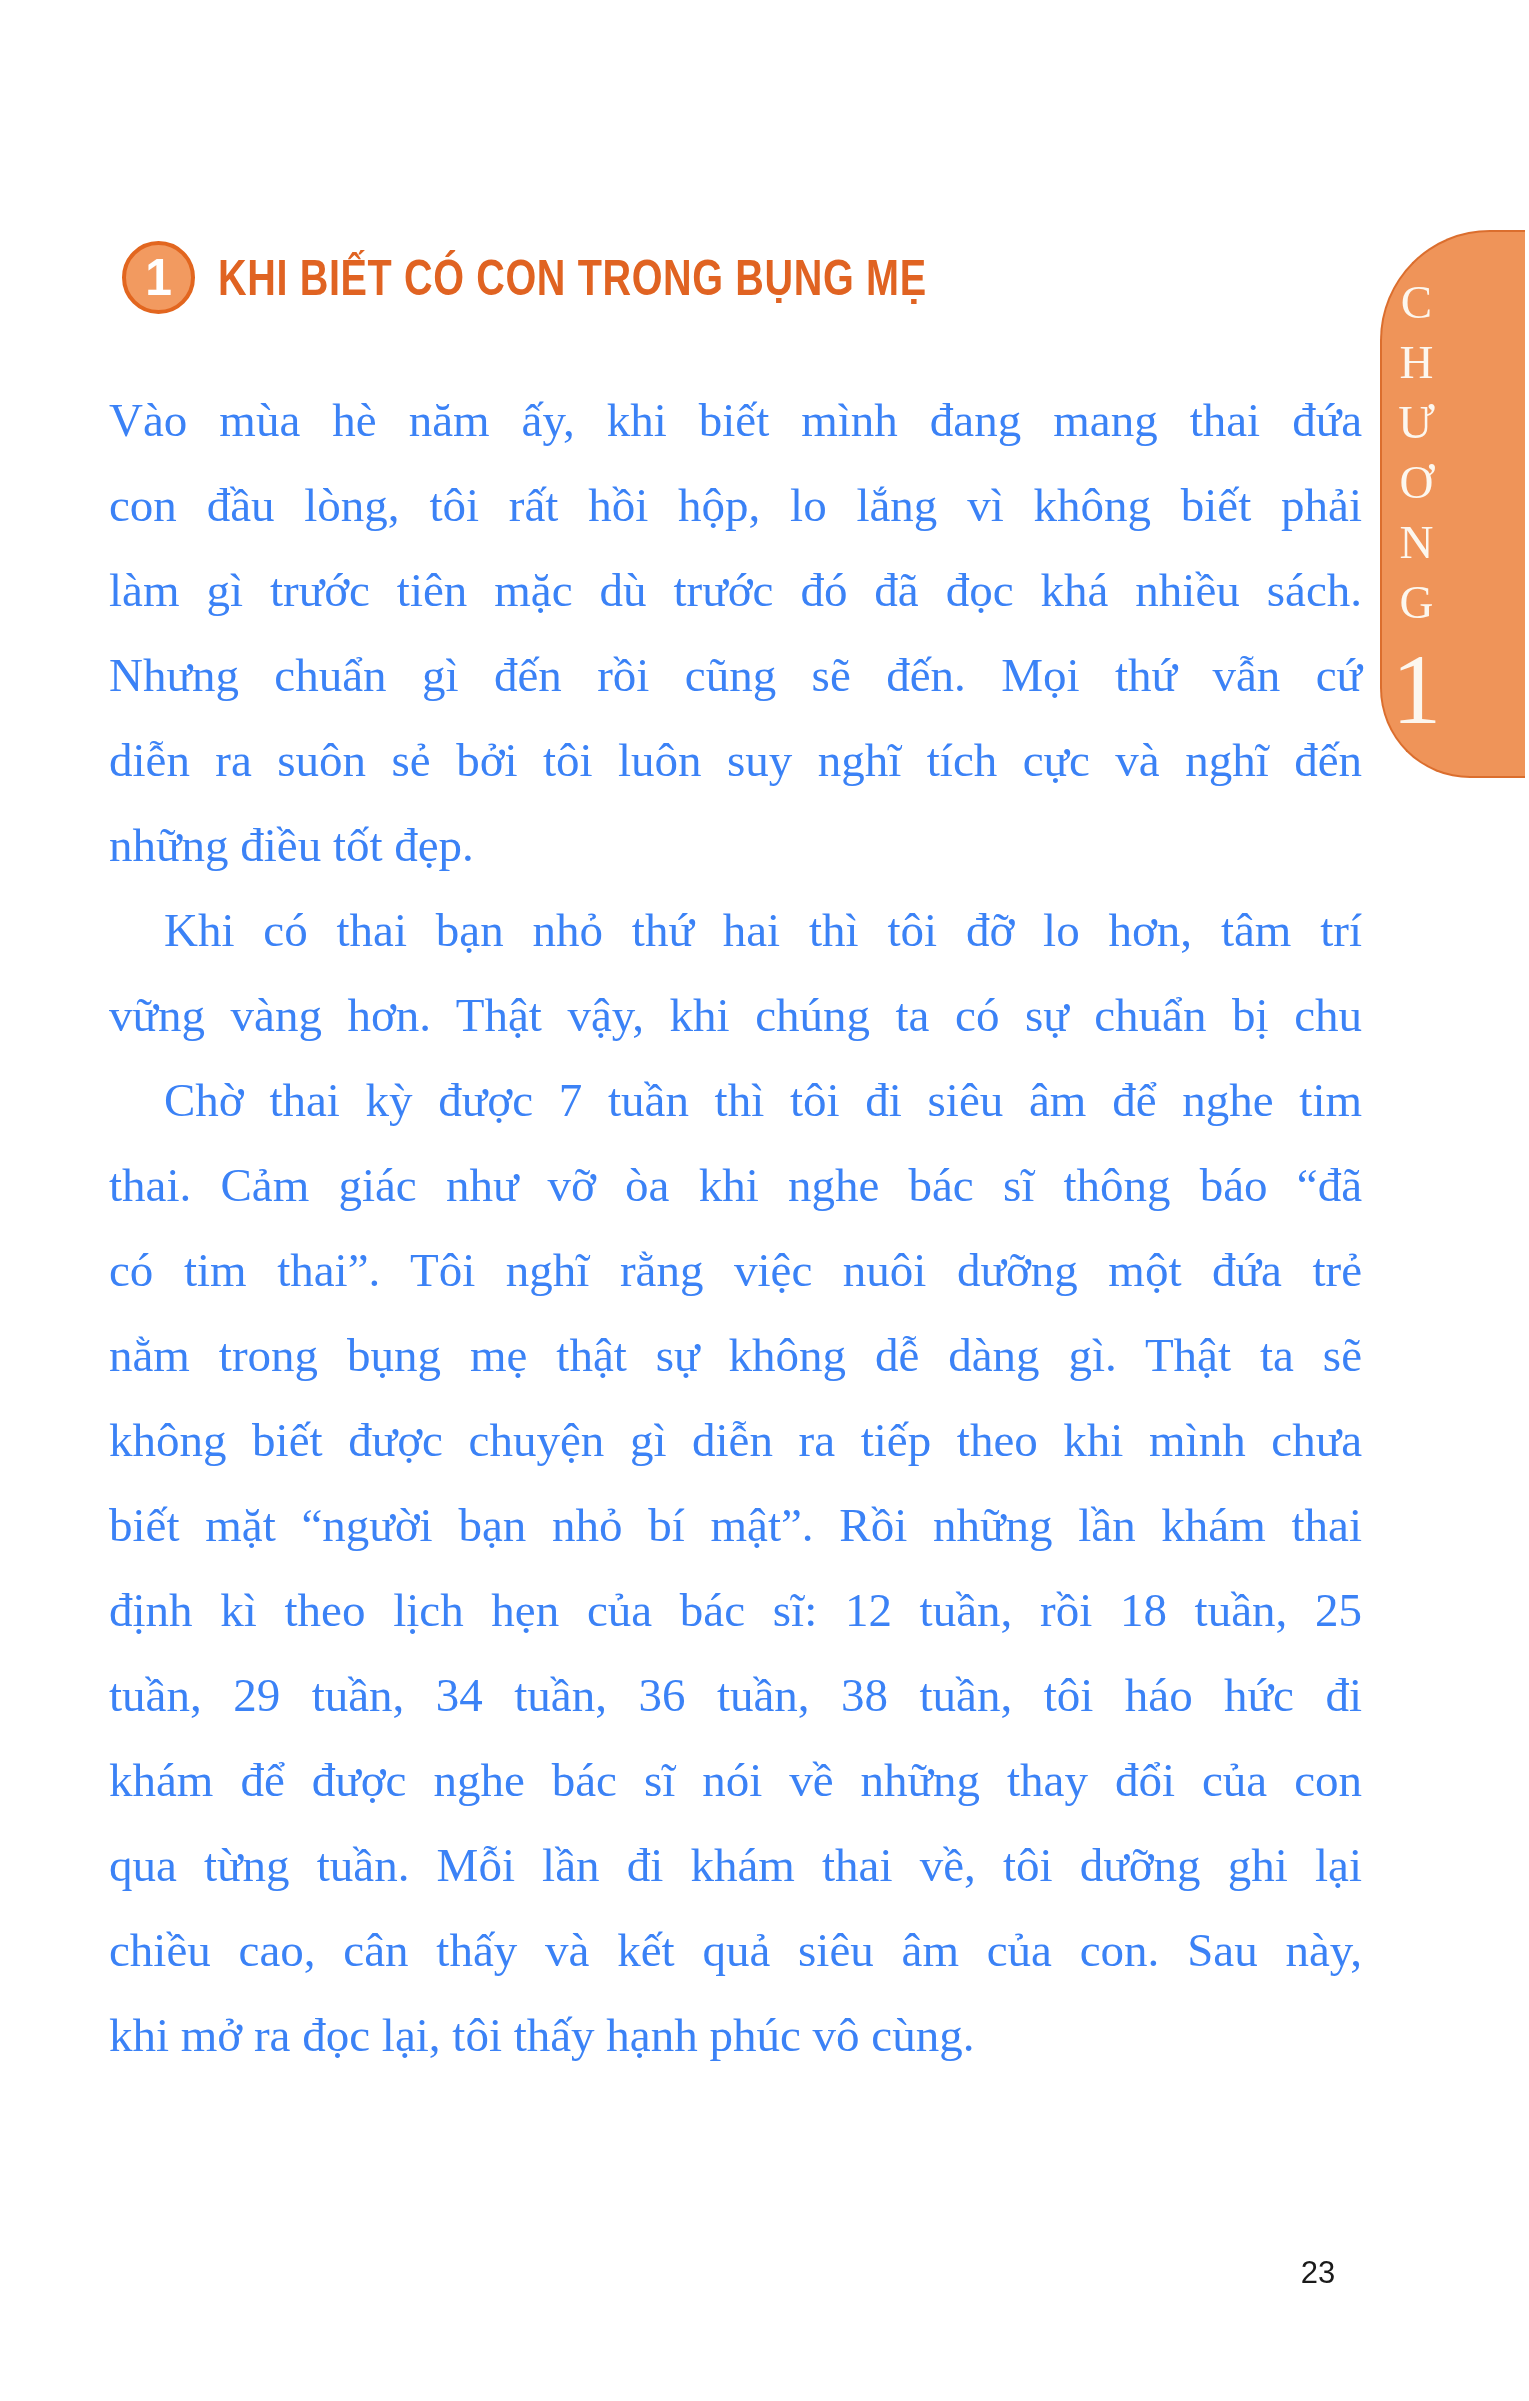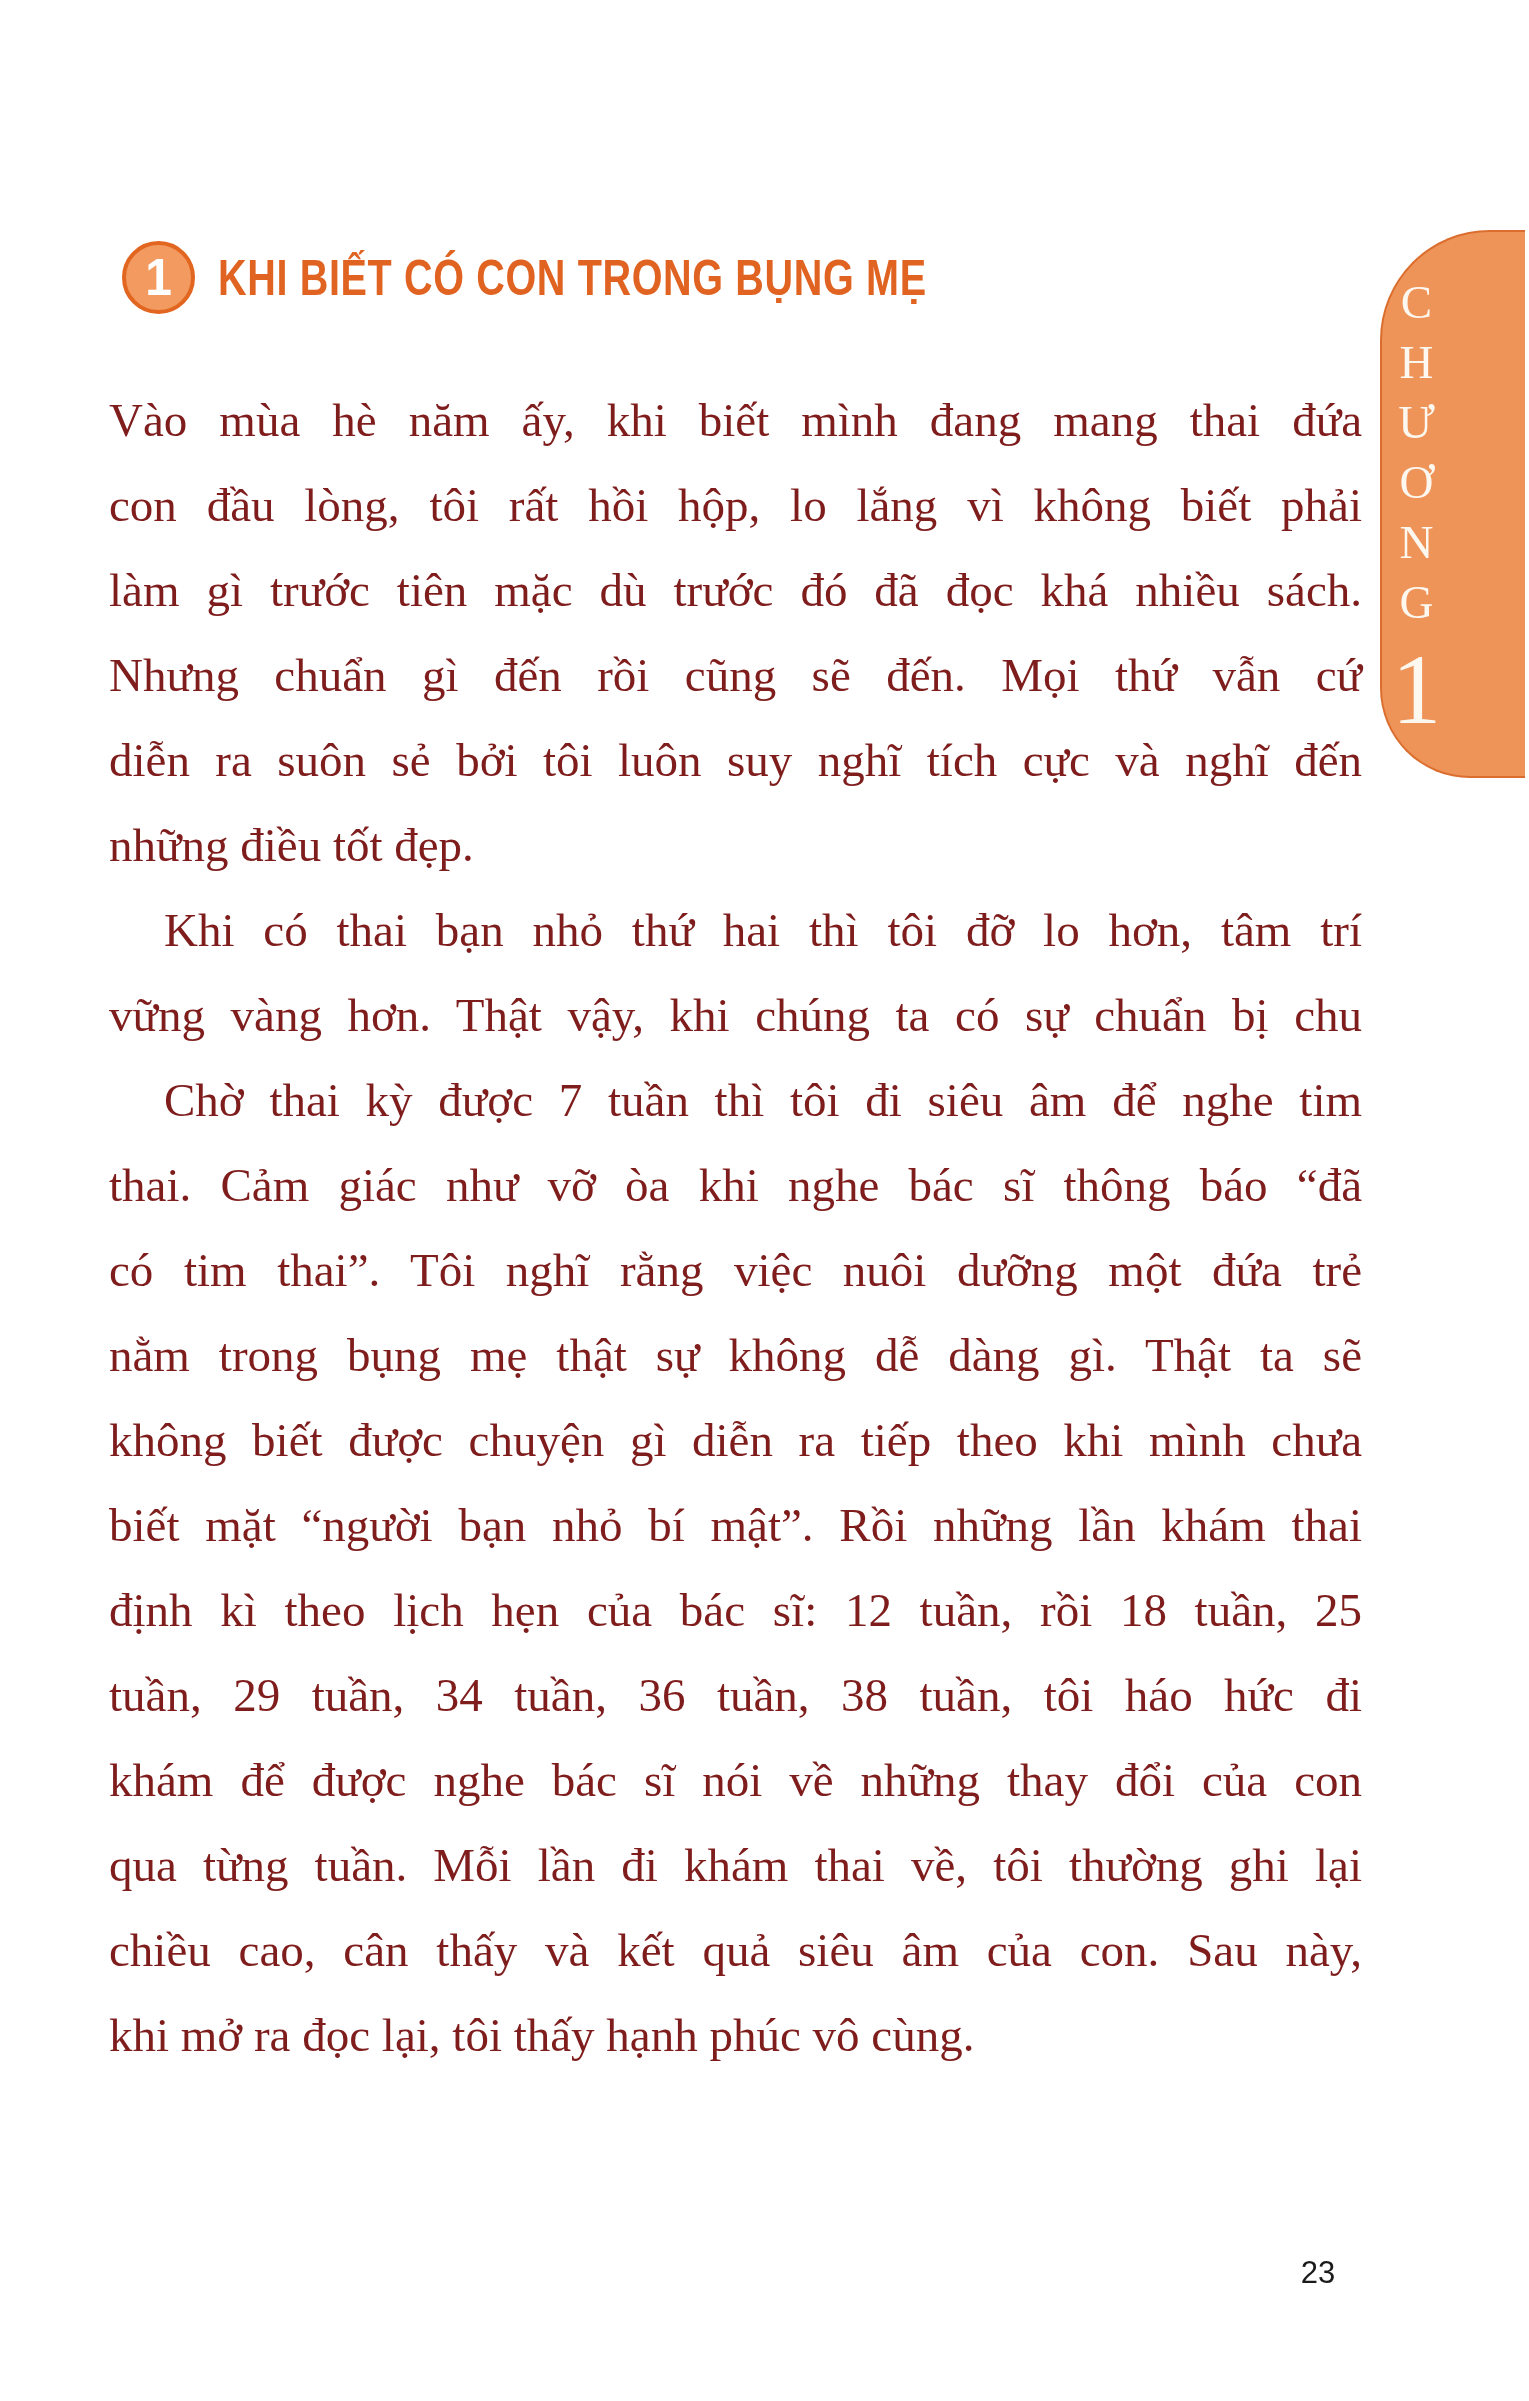--- a/index.html
+++ b/index.html
@@ -93,21 +93,21 @@
   }
 
   
   .body-text {
     position: absolute;
     left: 109px;
     top: 378px;
     width: 1253px;
     font-size: 47px;
     line-height: 85px;
-    color: #7f1d1d;
+    color: #3b82f6;
   }
   .tline { text-align: justify; text-align-last: justify; }
   .tline.last { text-align-last: left; }
   .tline.indent { text-indent: 55px; }
 
   
   .page-number {
     position: absolute;
     top: 2255px;
     left: 1278px;
@@ -155,21 +155,21 @@
 
     <div class="tline indent">Chờ thai kỳ được 7 tuần thì tôi đi siêu âm để nghe tim</div>
     <div class="tline">thai. Cảm giác như vỡ òa khi nghe bác sĩ thông báo “đã</div>
     <div class="tline">có tim thai”. Tôi nghĩ rằng việc nuôi dưỡng một đứa trẻ</div>
     <div class="tline">nằm trong bụng mẹ thật sự không dễ dàng gì. Thật ta sẽ</div>
     <div class="tline">không biết được chuyện gì diễn ra tiếp theo khi mình chưa</div>
     <div class="tline">biết mặt “người bạn nhỏ bí mật”. Rồi những lần khám thai</div>
     <div class="tline">định kì theo lịch hẹn của bác sĩ: 12 tuần, rồi 18 tuần, 25</div>
     <div class="tline">tuần, 29 tuần, 34 tuần, 36 tuần, 38 tuần, tôi háo hức đi</div>
     <div class="tline">khám để được nghe bác sĩ nói về những thay đổi của con</div>
-    <div class="tline">qua từng tuần. Mỗi lần đi khám thai về, tôi thường ghi lại</div>
+    <div class="tline">qua từng tuần. Mỗi lần đi khám thai về, tôi dưỡng ghi lại</div>
     <div class="tline">chiều cao, cân thấy và kết quả siêu âm của con. Sau này,</div>
     <div class="tline last">khi mở ra đọc lại, tôi thấy hạnh phúc vô cùng.</div>
   </div>
 
   <div class="page-number">23</div>
 
 </div>
 
 
 </body></html>

